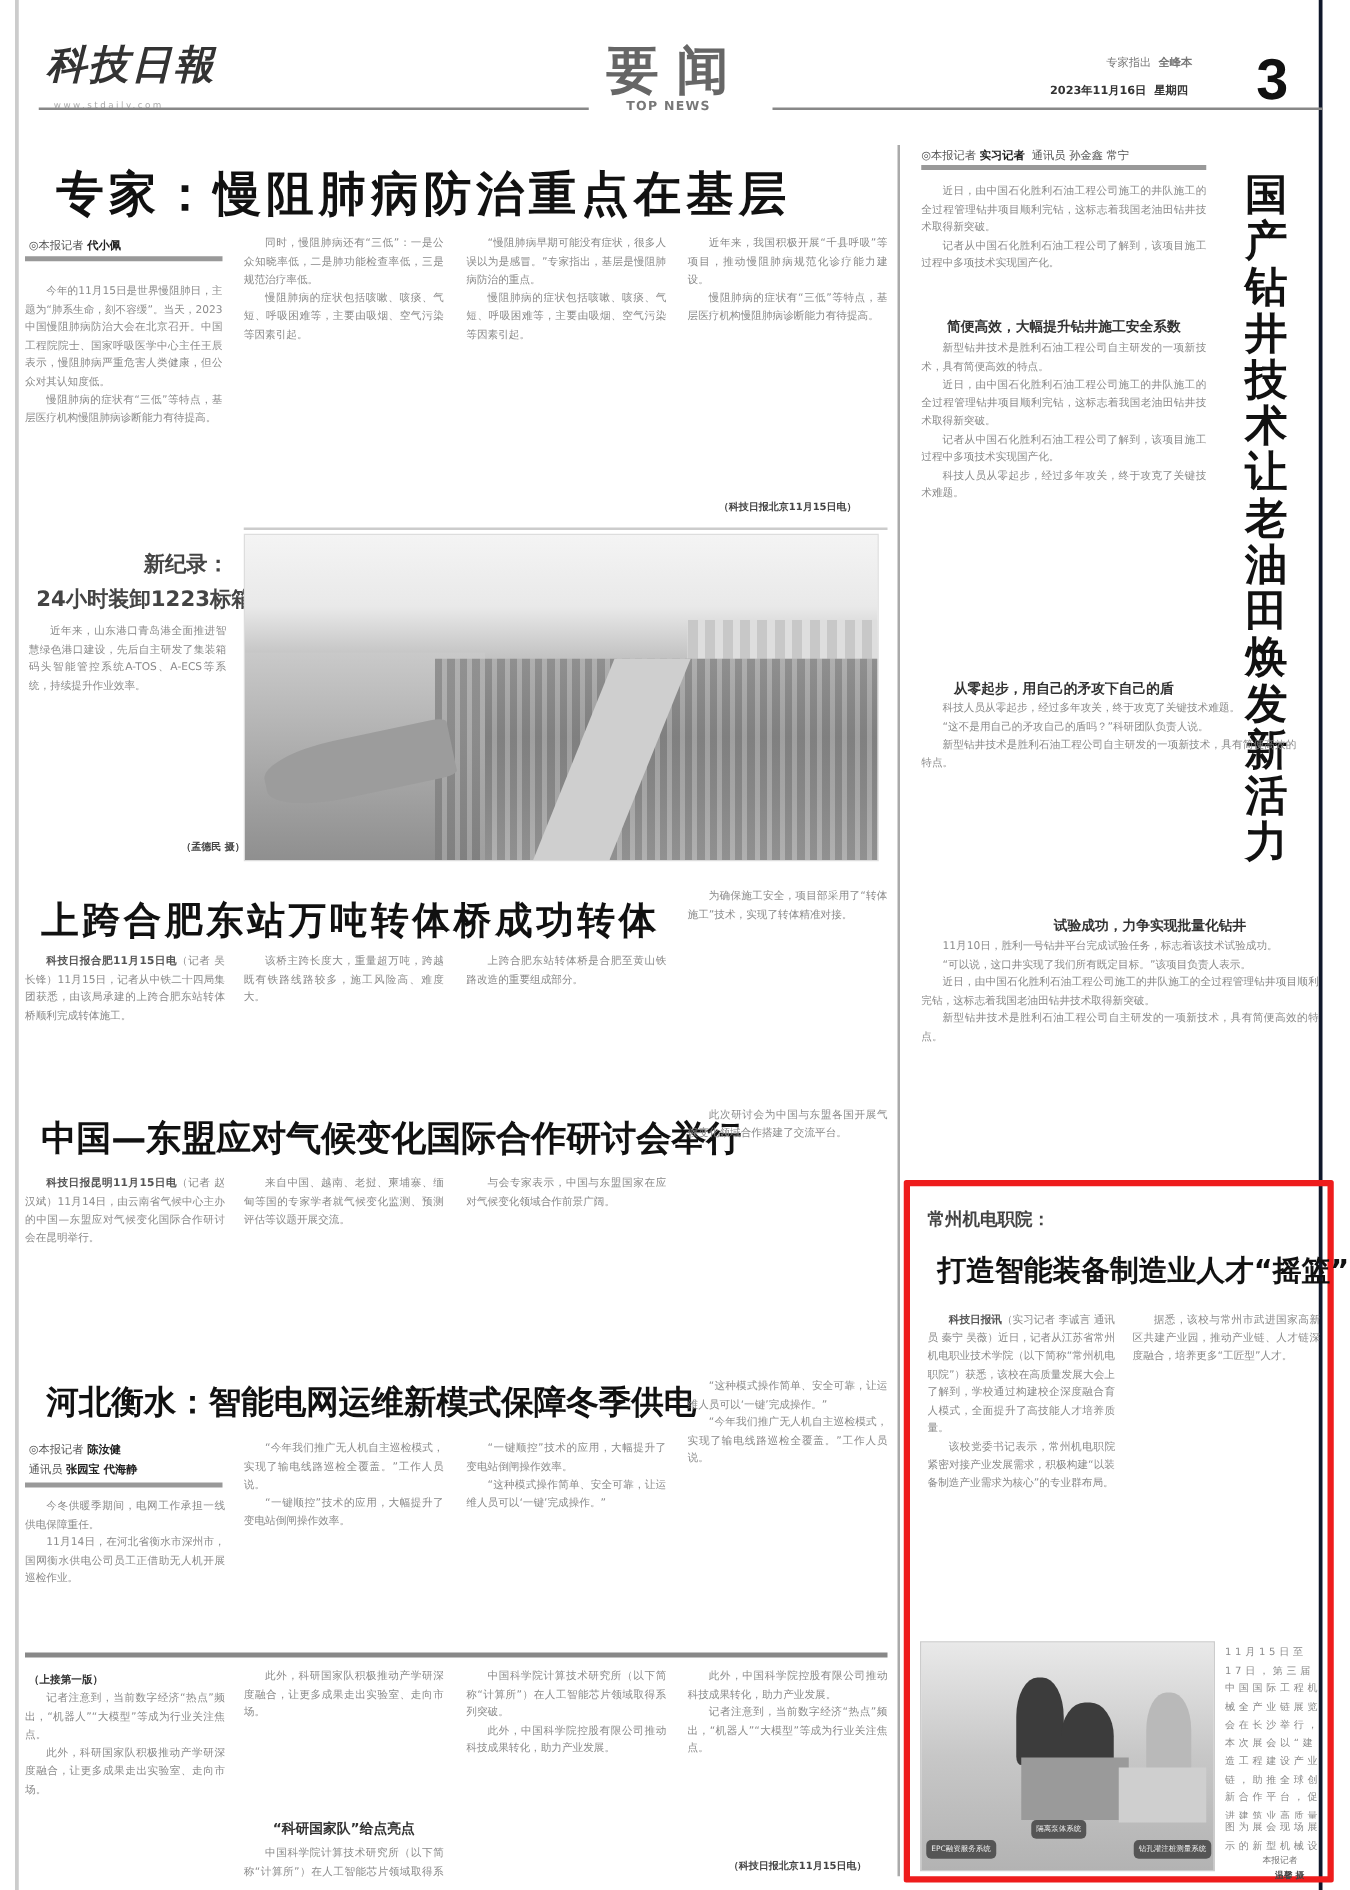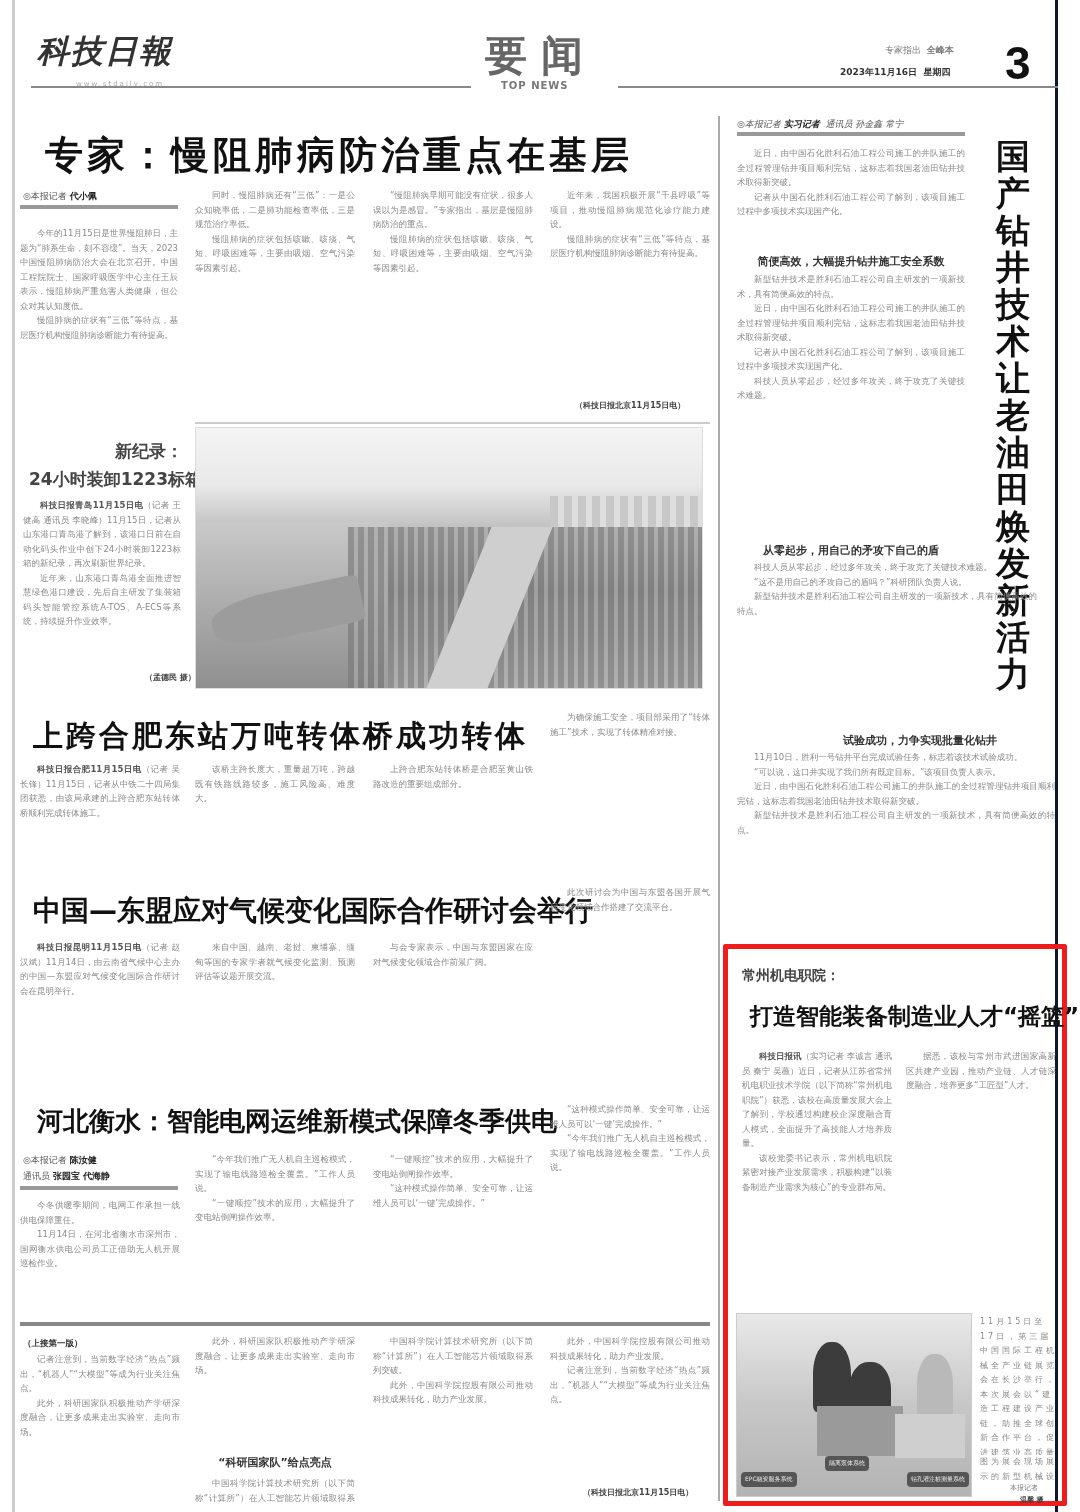--- a/index.html
+++ b/index.html
@@ -2,21 +2,21 @@
 <html><head>
 <meta charset="utf-8">
 <style>
   * { box-sizing: border-box; margin: 0; padding: 0; }
   html, body { width: 1080px; height: 1512px; background: #fff; overflow: hidden; }
   body { font-family: "DejaVu Sans", sans-serif; color: #222; position: relative; }
   .page { position: absolute; left: 12px; top: 0; width: 1046px; height: 1512px; border-left: 3px solid #ccc; border-right: 3px solid #0f172a; }
   .abs { position: absolute; }
   
   .logo { left: 22px; top: 30px; font-family: "DejaVu Serif", serif; font-size: 32px; font-style: italic; font-weight: bold; letter-spacing: 2px; color: #333; }
-  .logo-url { left: 28px; top: 80px; font-size: 7px; color: #aaa; letter-spacing: 2px; margin-left: 33px; }
+  .logo-url { left: 28px; top: 80px; font-size: 7px; color: #aaa; letter-spacing: 2px; }
   .mast-line-l { left: 16px; top: 86px; width: 440px; height: 2px; background: #888; }
   .mast-line-r { left: 603px; top: 86px; width: 440px; height: 2px; background: #888; }
   .section { left: 470px; top: 28px; font-size: 42px; font-weight: bold; color: #666; letter-spacing: 14px; }
   .section-en { left: 486px; top: 80px; font-size: 10px; font-weight: bold; color: #777; letter-spacing: 1px; }
   .editor { left: 870px; top: 44px; font-size: 9px; color: #777; }
   .dateline { left: 825px; top: 66px; font-size: 9px; font-weight: bold; color: #333; }
   .pageno { left: 990px; top: 36px; font-size: 46px; font-weight: bold; color: #111; font-family: "Liberation Sans", sans-serif; }
   
   .hl { font-weight: bold; color: #111; white-space: nowrap; }
   .byline { font-size: 9px; color: #555; }
@@ -83,21 +83,20 @@
   <div class="abs body" style="left:535px;top:188px;width:160px;height:200px;">
     <p>近年来，我国积极开展“千县呼吸”等项目，推动慢阻肺病规范化诊疗能力建设。</p>
     <p>慢阻肺病的症状有“三低”等特点，基层医疗机构慢阻肺病诊断能力有待提高。</p>
   </div>
   <div class="abs" style="left:560px;top:400px;font-size:8px;font-weight:bold;color:#444;">（科技日报北京11月15日电）</div>
   <div class="abs hrule" style="left:180px;top:422px;width:515px;height:2px;background:#ccc;"></div>
 
   <div class="abs hl" style="left:100px;top:440px;font-size:17px;color:#444;">新纪录：</div>
   <div class="abs hl" style="left:14px;top:468px;font-size:17px;color:#444;">24小时装卸1223标箱</div>
   <div class="abs body" style="left:8px;top:498px;width:158px;height:170px;">
-    <p><b style="color:#555">科技日报青岛11月15日电</b><span>（记者 王健高 通讯员 李晓峰）</span><span>11月15日，记者从山东港口青岛港了解到，该港口日前在自动化码头作业中创下24小时装卸1223标箱的新纪录，再次刷新世界纪录。</span></p>
     <p>近年来，山东港口青岛港全面推进智慧绿色港口建设，先后自主研发了集装箱码头智能管控系统A-TOS、A-ECS等系统，持续提升作业效率。</p>
   </div>
   <div class="abs" style="left:130px;top:672px;font-size:8px;font-weight:bold;color:#444;">（孟德民 摄）</div>
   <div class="abs photo" style="left:180px;top:427px;width:508px;height:262px;">
     <div class="sea"></div>
     <div class="skyline"></div>
     <div class="quay"></div>
     <div class="road"></div>
     <div class="ship"></div>
   </div>
@@ -174,21 +173,21 @@
     <p>此外，中国科学院控股有限公司推动科技成果转化，助力产业发展。</p>
   </div>
   <div class="abs body" style="left:535px;top:1334px;width:160px;height:148px;">
     <p>此外，中国科学院控股有限公司推动科技成果转化，助力产业发展。</p>
     <p>记者注意到，当前数字经济“热点”频出，“机器人”“大模型”等成为行业关注焦点。</p>
   </div>
   <div class="abs" style="left:568px;top:1487px;font-size:8px;font-weight:bold;color:#444;">（科技日报北京11月15日电）</div>
 
   <div class="abs colrule-v" style="left:703px;top:116px;height:1385px;"></div>
 
-  <div class="abs byline" style="left:722px;top:118px;font-style:italic;">
+  <div class="abs byline" style="left:722px;top:118px;">
     <span>◎本报记者</span>
     <b>实习记者</b>&nbsp;
     <span>通讯员 孙金鑫 常宁</span>
   </div>
   <div class="abs rule" style="left:722px;top:132px;width:228px;"></div>
   <div class="abs vert-title" style="left:978px;top:138px;">国产钻井技术让老油田焕发新活力</div>
   <div class="abs body" style="left:722px;top:146px;width:228px;height:102px;">
     <p>近日，由中国石化胜利石油工程公司施工的井队施工的全过程管理钻井项目顺利完钻，这标志着我国老油田钻井技术取得新突破。</p>
     <p>记者从中国石化胜利石油工程公司了解到，该项目施工过程中多项技术实现国产化。</p>
   </div>

